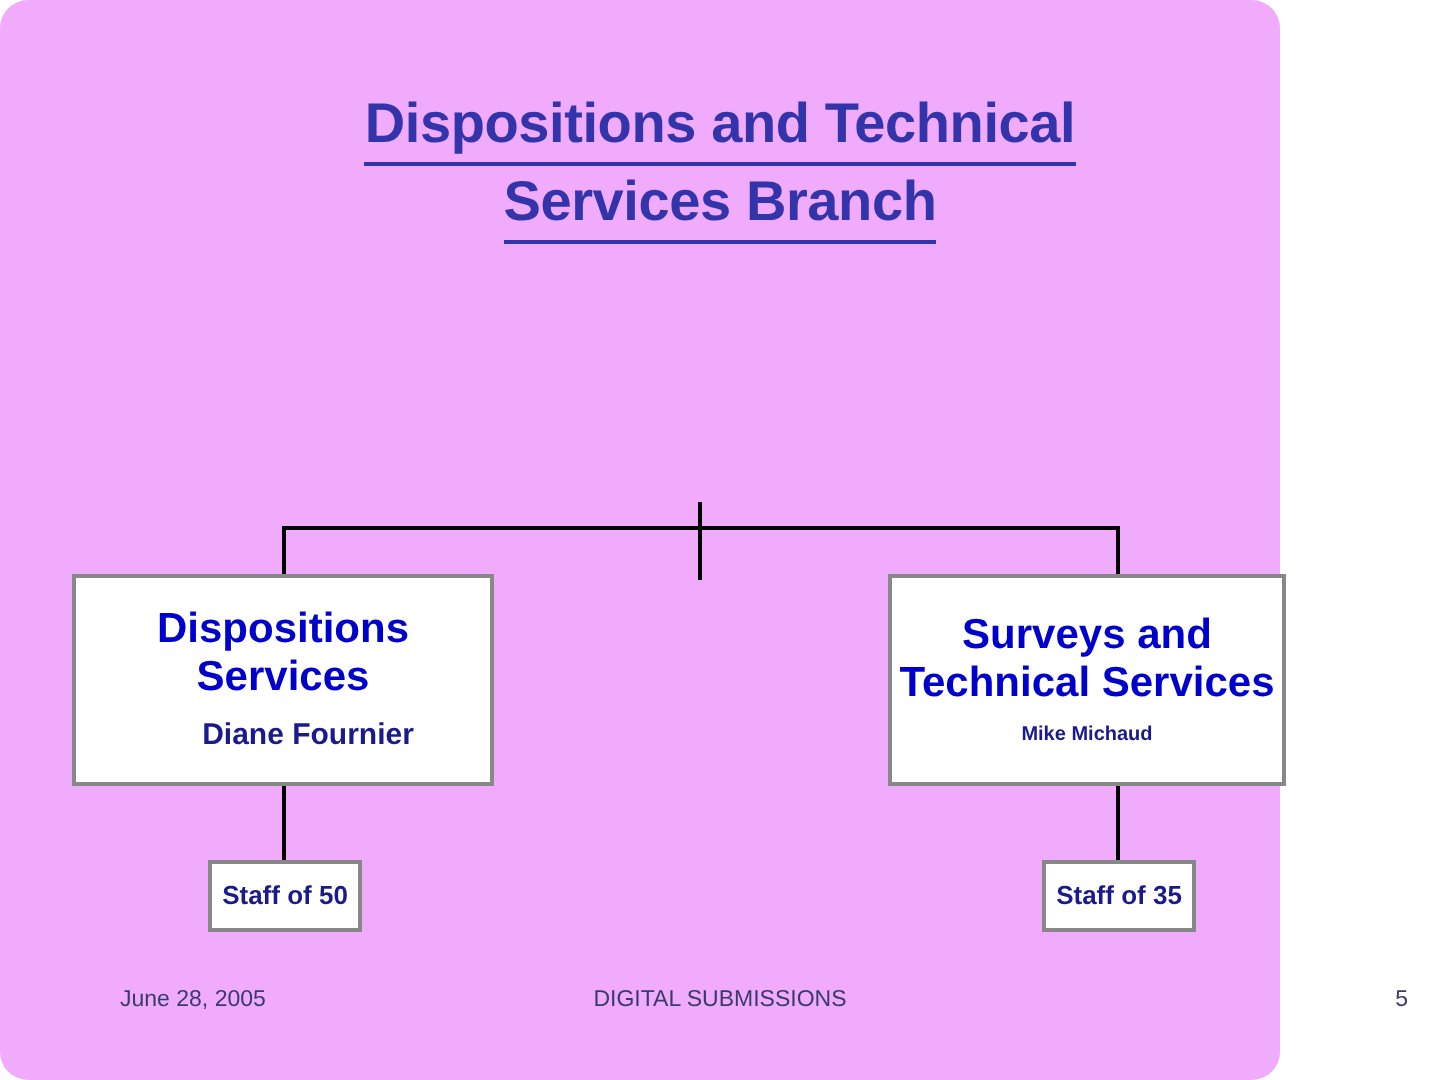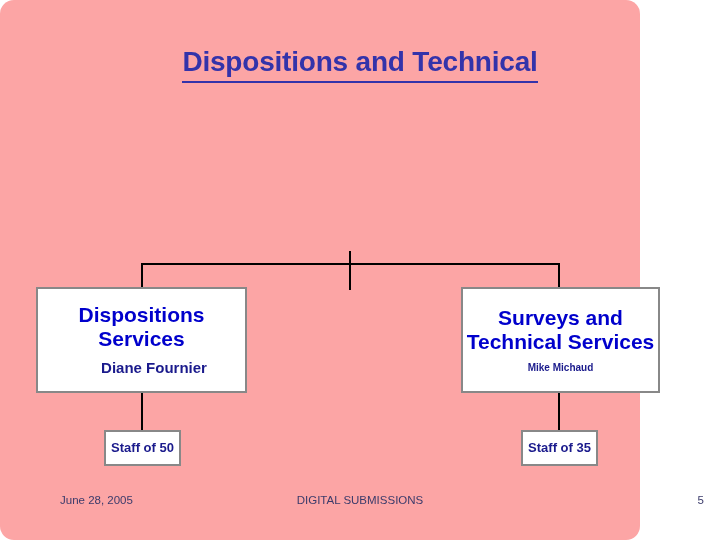--- a/index.html
+++ b/index.html
@@ -11,21 +11,21 @@
     width: 720px;
     height: 540px;
     background: #ffffff;
     font-family: "Liberation Sans", sans-serif;
     overflow: hidden;
   }
   #slide {
     position: relative;
     width: 640px;
     height: 540px;
-    background: #fca5a5;
+    background: #f0abfc;
     border-radius: 14px;
   }
 
   
   #slide-title {
     position: absolute;
     left: 60px;
     top: 44px;
     width: 600px;
     text-align: center;
@@ -83,21 +83,21 @@
     left: 36px;
     top: 287px;
     width: 211px;
     height: 106px;
   }
   #box-disposition .box-title { font-size: 21px; }
   #box-disposition .box-person { font-size: 15px; margin-top: 8px; padding-left: 25px; }
 
   
   #box-surveys {
-    left: 461px;
+    left: 444px;
     top: 287px;
     width: 199px;
     height: 106px;
   }
   #box-surveys .box-title { font-size: 21px; }
   #box-surveys .box-person { font-size: 10px; margin-top: 8px; }
 
   
   .staff-box {
     width: 77px;
@@ -186,20 +186,21 @@
     top: 0;
   }
 </style>
 </head>
 <body>
 
 <div id="slide">
 
   <div id="slide-title">
     <span class="title-line"><span>Dispositions and Technical</span></span>
+    <span class="title-line"><span>Services Branch</span></span>
   </div>
 
   <div class="connector" id="line-director-stem"></div>
   <div class="connector" id="line-bus"></div>
   <div class="connector" id="line-drop-left"></div>
   <div class="connector" id="line-drop-right"></div>
   <div class="connector" id="line-staff-left"></div>
   <div class="connector" id="line-staff-right"></div>
 
 

